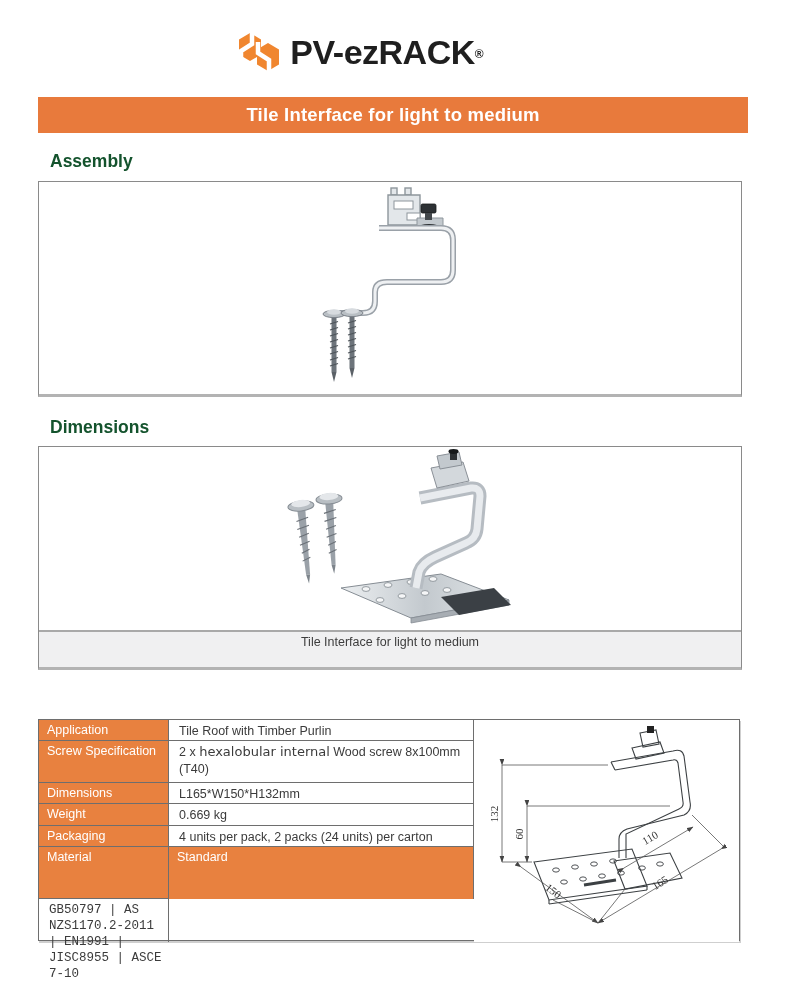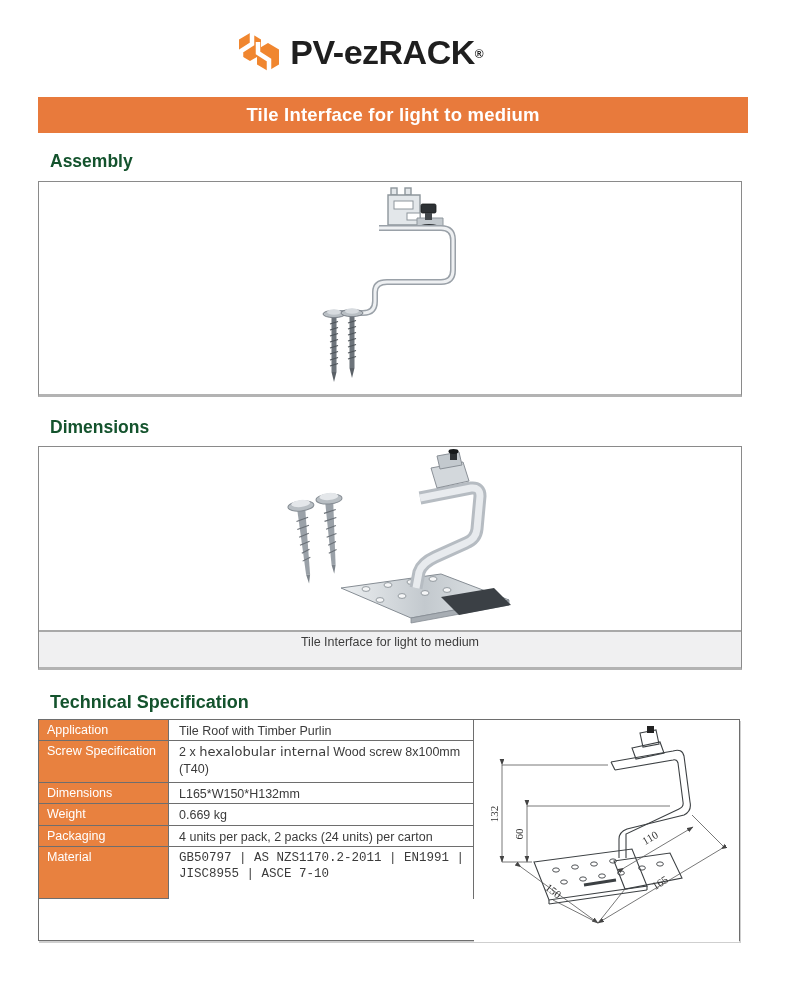--- a/index.html
+++ b/index.html
@@ -191,40 +191,40 @@
         <polygon points="398,9 420,5 423,18 401,22" fill="#c3c9ce" stroke="#8a9097" stroke-width="1"></polygon>
         <rect x="411" y="4" width="7" height="9" fill="#2c3034"></rect>
         <ellipse cx="414.5" cy="4.5" rx="5" ry="2.4" fill="#16191b"></ellipse>
       </svg>
     </div>
     <div class="component-caption">
       <div>Tile Interface for light to medium</div>
     </div>
   </div>
 
-  <div class="sec-heading h-tech">Technical Specification</div>
 
   <div class="spec-table">
     <div class="th">Application</div>
     <div class="td">Tile Roof with Timber Purlin</div>
 
     <div class="th">Screw Specification</div>
     <div class="td"><span>2 x </span><span class="emph">hexalobular internal</span><span> Wood screw 8x100mm (T40)</span></div>
 
     <div class="th">Dimensions</div>
     <div class="td">L165*W150*H132mm</div>
 
     <div class="th">Weight</div>
     <div class="td">0.669 kg</div>
 
     <div class="th">Packaging</div>
     <div class="td">4 units per pack, 2 packs (24 units) per carton</div>
 
     <div class="th">Material</div>
 
+    <div class="th row-last" style="border-bottom:none;">Standard</div>
     <div class="td row-last" style="border-bottom:none;font-family:Liberation Mono, monospace;">GB50797 | AS NZS1170.2-2011 | EN1991 | JISC8955 | ASCE 7-10</div>
 
     <div class="drawing-cell">
       <svg width="265" height="220" viewBox="0 0 265 220">
         <defs>
           <marker id="arr" markerWidth="9" markerHeight="9" refX="7.5" refY="3" orient="auto">
             <path d="M0,0 L8,3 L0,6 Z" fill="#444"></path>
           </marker>
         </defs>
         <g stroke="#3c4043" stroke-width="1.1" fill="none">

